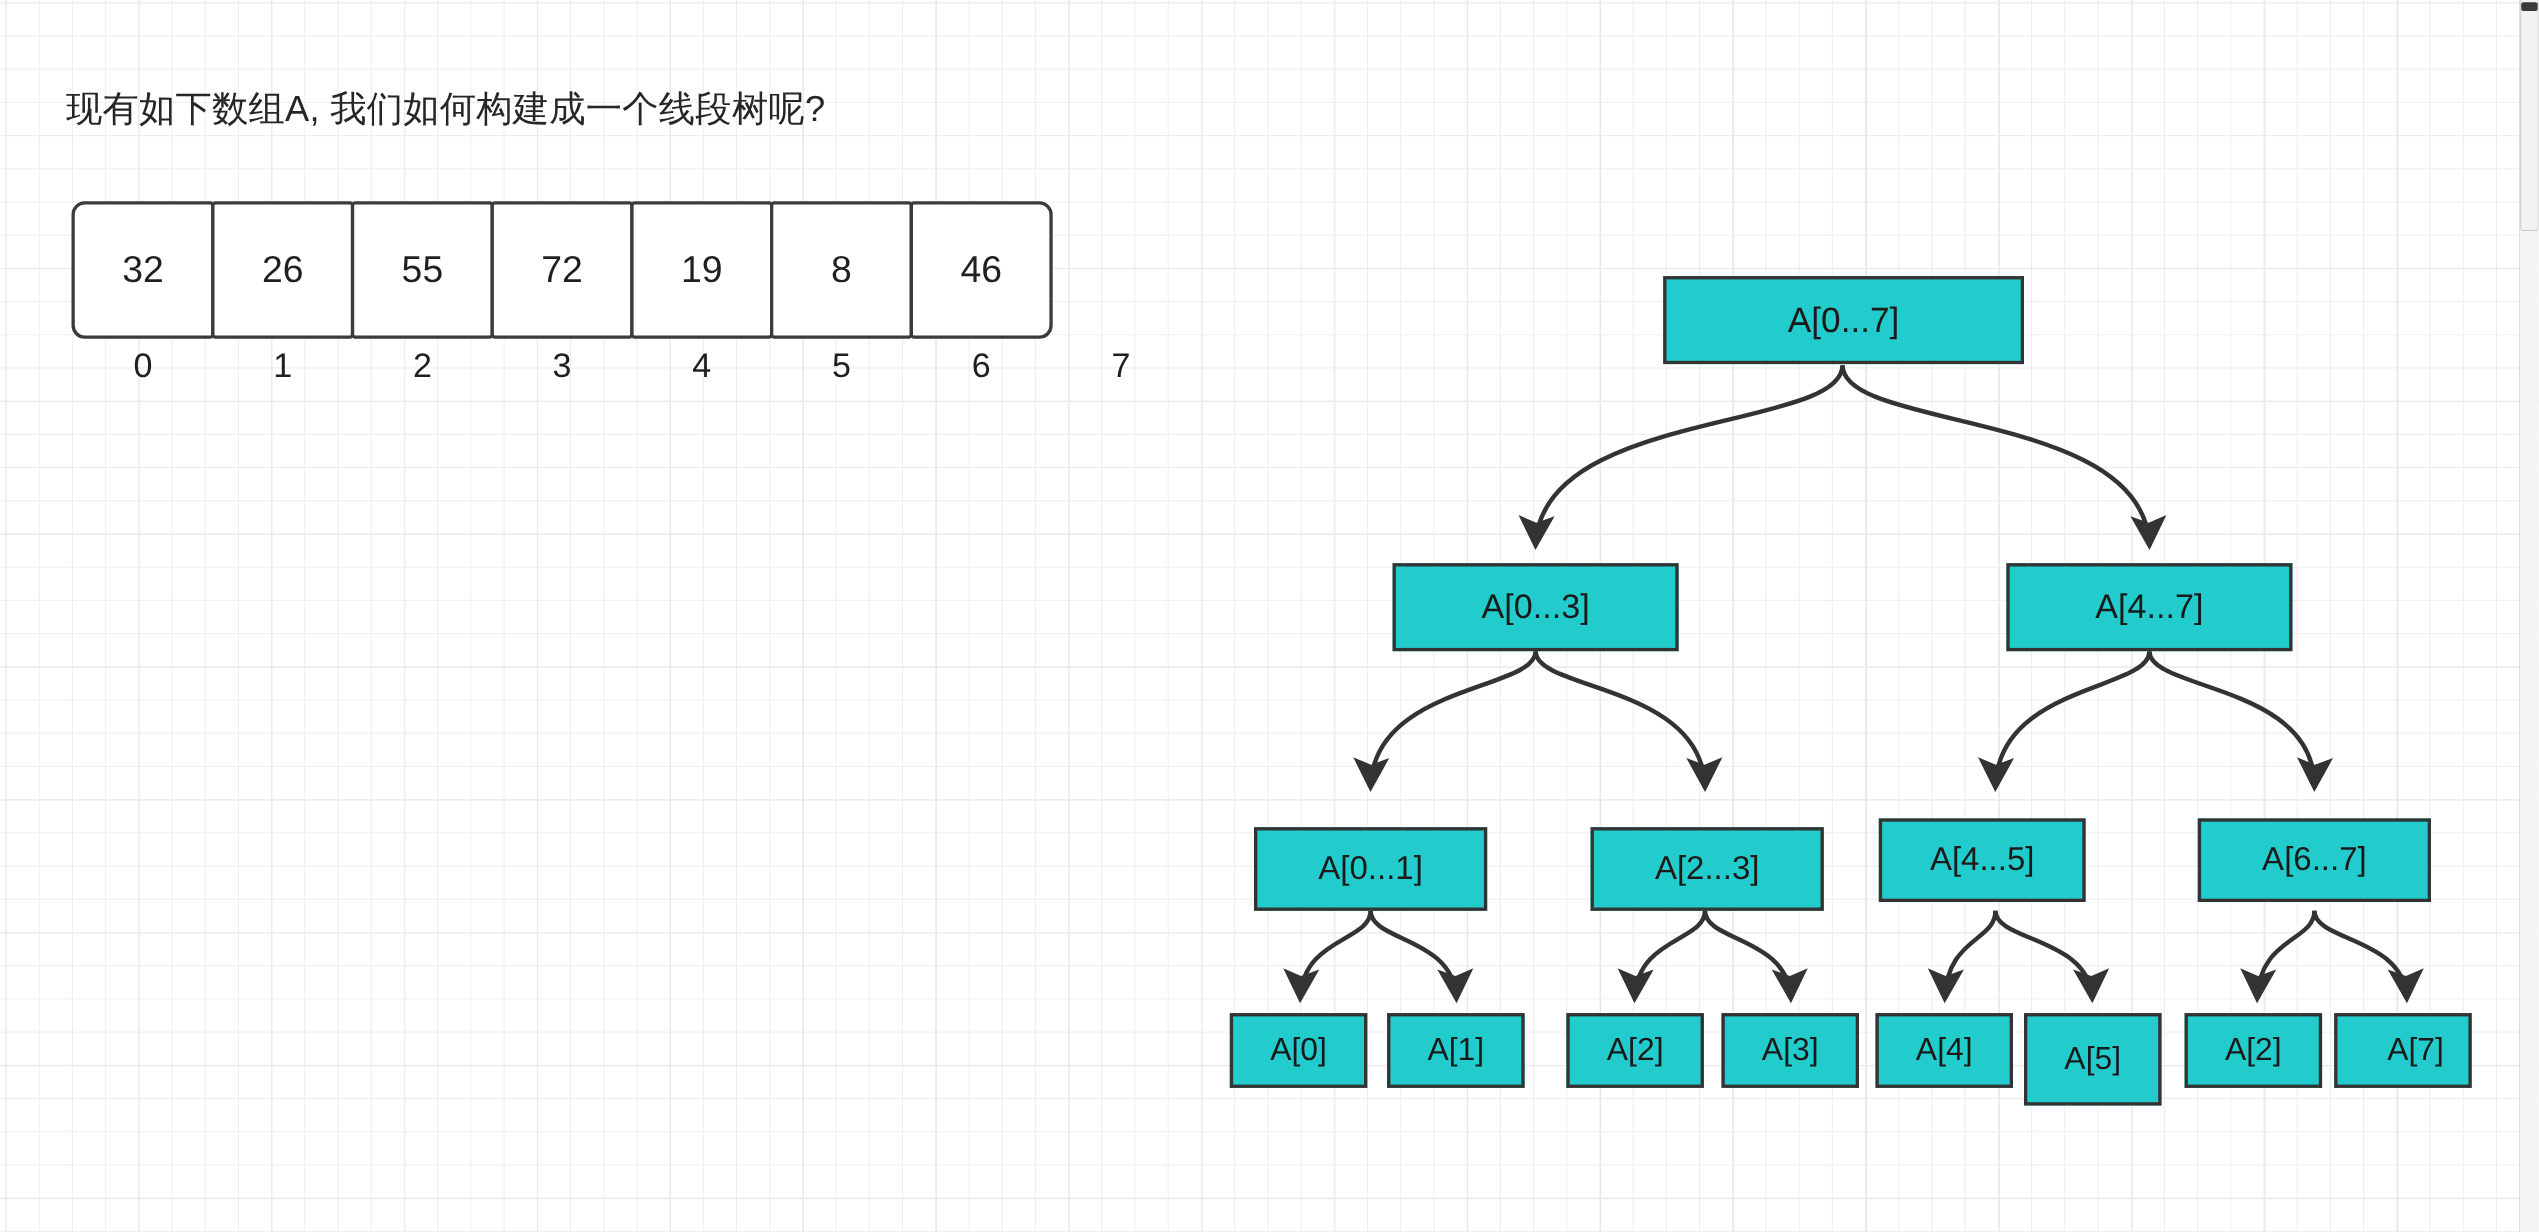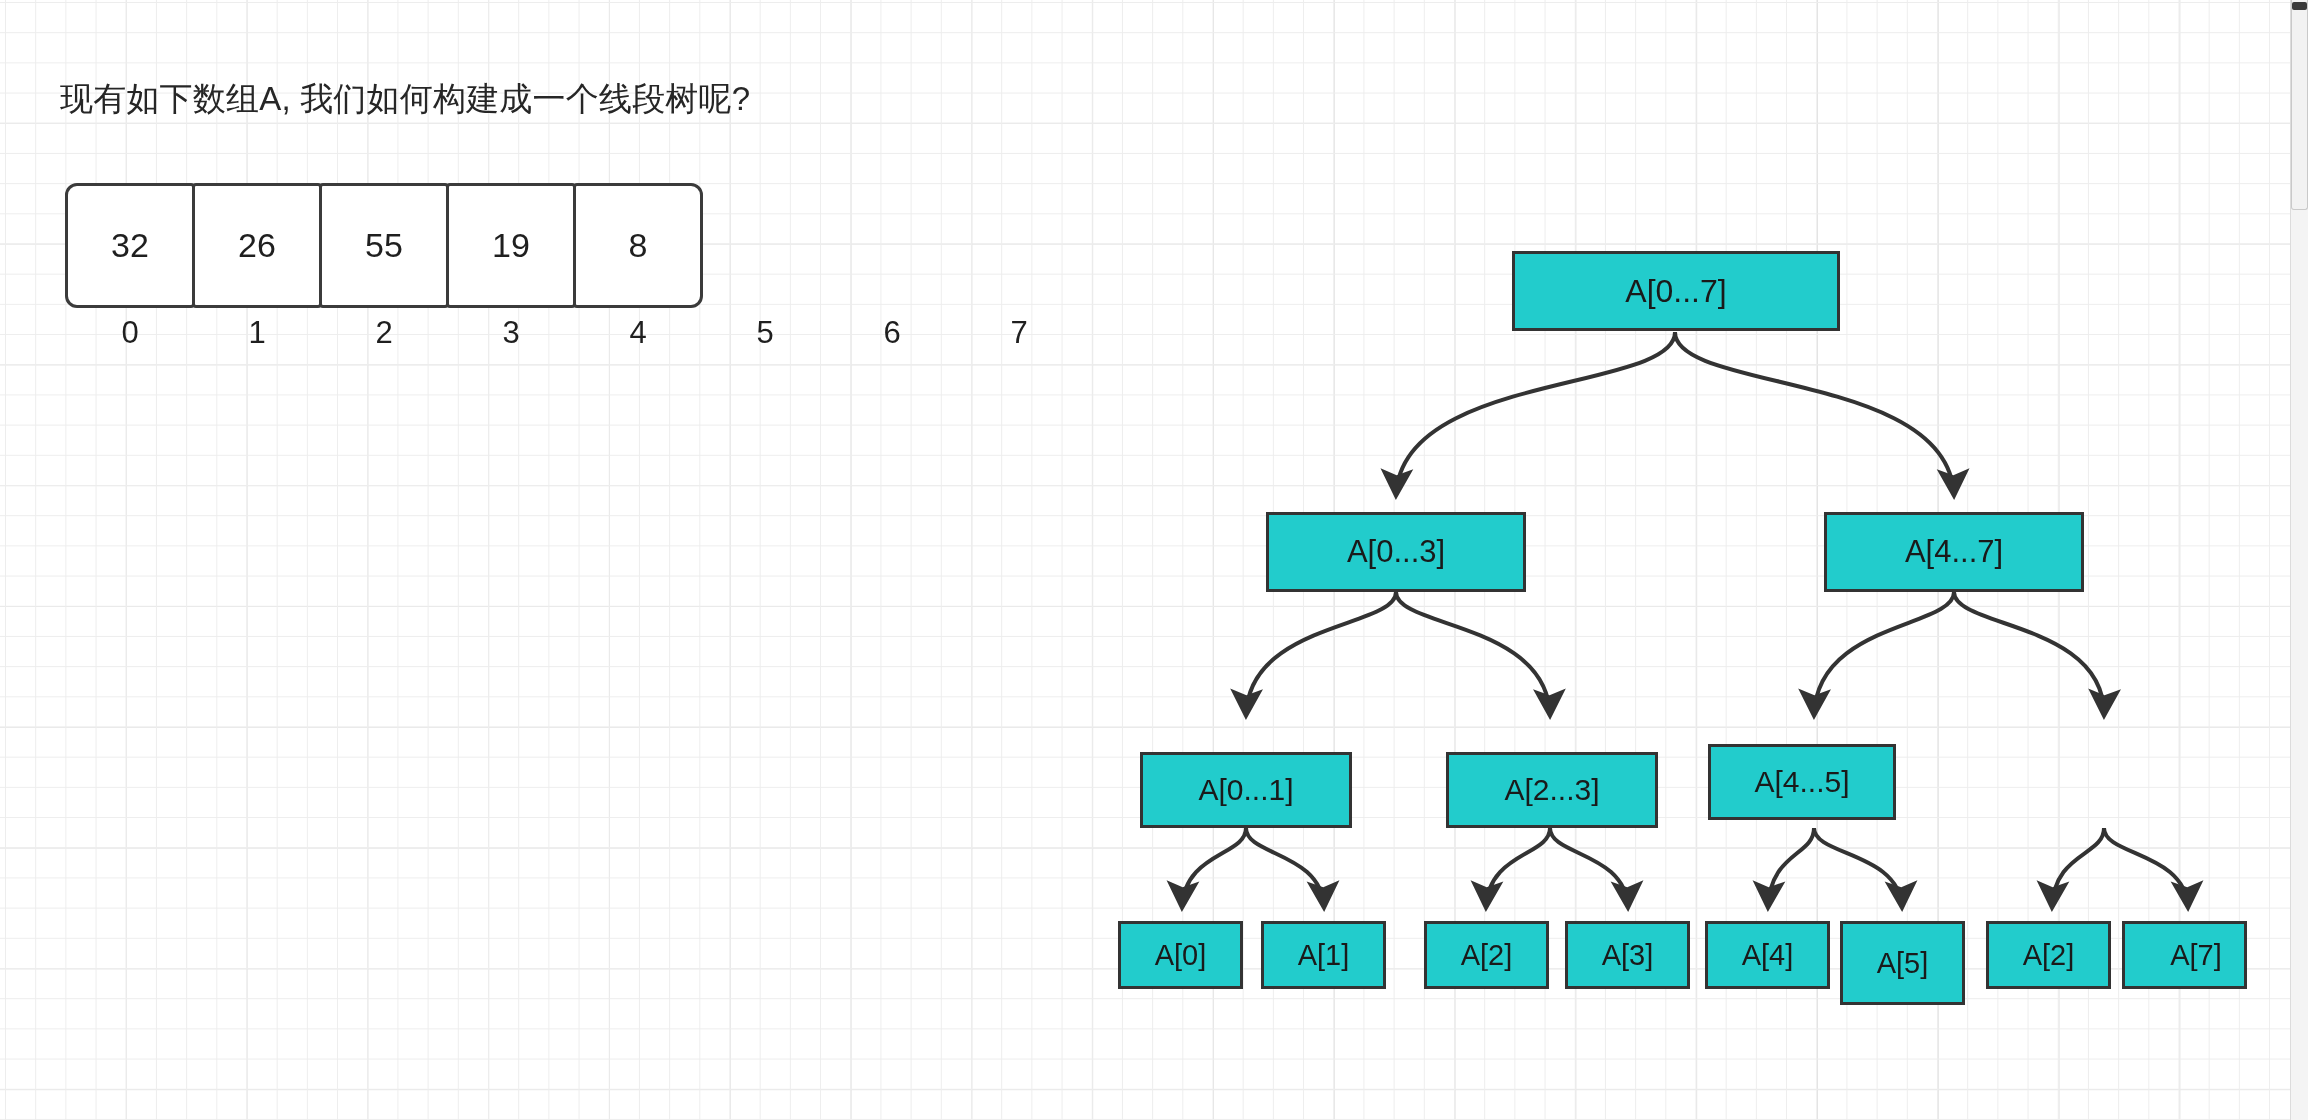--- a/index.html
+++ b/index.html
@@ -149,22 +149,24 @@
 <body>
 
 <div id="canvas">
 
   <div id="title">现有如下数组A, 我们如何构建成一个线段树呢?</div>
 
   <div id="array-row">
     <div class="array-cell">32</div>
     <div class="array-cell">26</div>
     <div class="array-cell">55</div>
+    <div class="array-cell">72</div>
     <div class="array-cell">19</div>
     <div class="array-cell">8</div>
+    <div class="array-cell">46</div>
   </div>
 
   <div id="index-row">
     <div class="index-label">0</div>
     <div class="index-label">1</div>
     <div class="index-label">2</div>
     <div class="index-label">3</div>
     <div class="index-label">4</div>
     <div class="index-label">5</div>
     <div class="index-label">6</div>
@@ -203,20 +205,21 @@
     </svg>
 
     <div class="tnode lvl0" style="left:1512px; top:251px; width:328px; height:80px;">A[0...7]</div>
 
     <div class="tnode lvl1" style="left:1266px; top:512px; width:260px; height:80px;">A[0...3]</div>
     <div class="tnode lvl1" style="left:1824px; top:512px; width:260px; height:80px;">A[4...7]</div>
 
     <div class="tnode lvl2" style="left:1140px; top:752px; width:212px; height:76px;">A[0...1]</div>
     <div class="tnode lvl2" style="left:1446px; top:752px; width:212px; height:76px;">A[2...3]</div>
     <div class="tnode lvl2" style="left:1708px; top:744px; width:188px; height:76px;">A[4...5]</div>
+    <div class="tnode lvl2" style="left:1998px; top:744px; width:212px; height:76px;">A[6...7]</div>
 
     <div class="tnode lvl3" style="left:1118px; top:921px; width:125px; height:68px;">A[0]</div>
     <div class="tnode lvl3" style="left:1261px; top:921px; width:125px; height:68px;">A[1]</div>
     <div class="tnode lvl3" style="left:1424px; top:921px; width:125px; height:68px;">A[2]</div>
     <div class="tnode lvl3" style="left:1565px; top:921px; width:125px; height:68px;">A[3]</div>
     <div class="tnode lvl3" style="left:1705px; top:921px; width:125px; height:68px;">A[4]</div>
     <div class="tnode lvl3" style="left:1840px; top:921px; width:125px; height:84px;">A[5]</div>
     <div class="tnode lvl3" style="left:1986px; top:921px; width:125px; height:68px;">A[2]</div>
     <div class="tnode lvl3" style="left:2122px; top:921px; width:125px; height:68px;padding-left:23px;">A[7]</div>
   </div>

